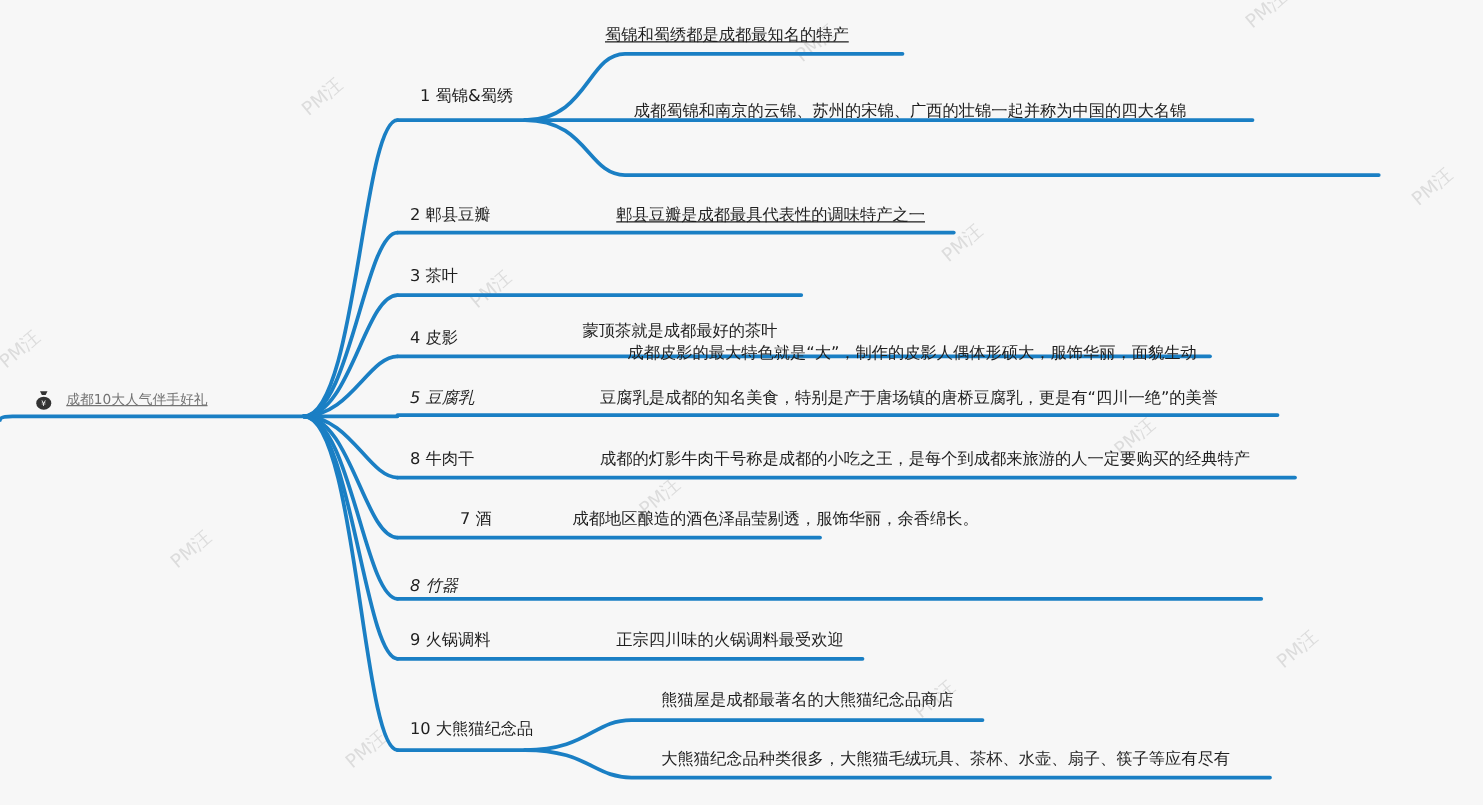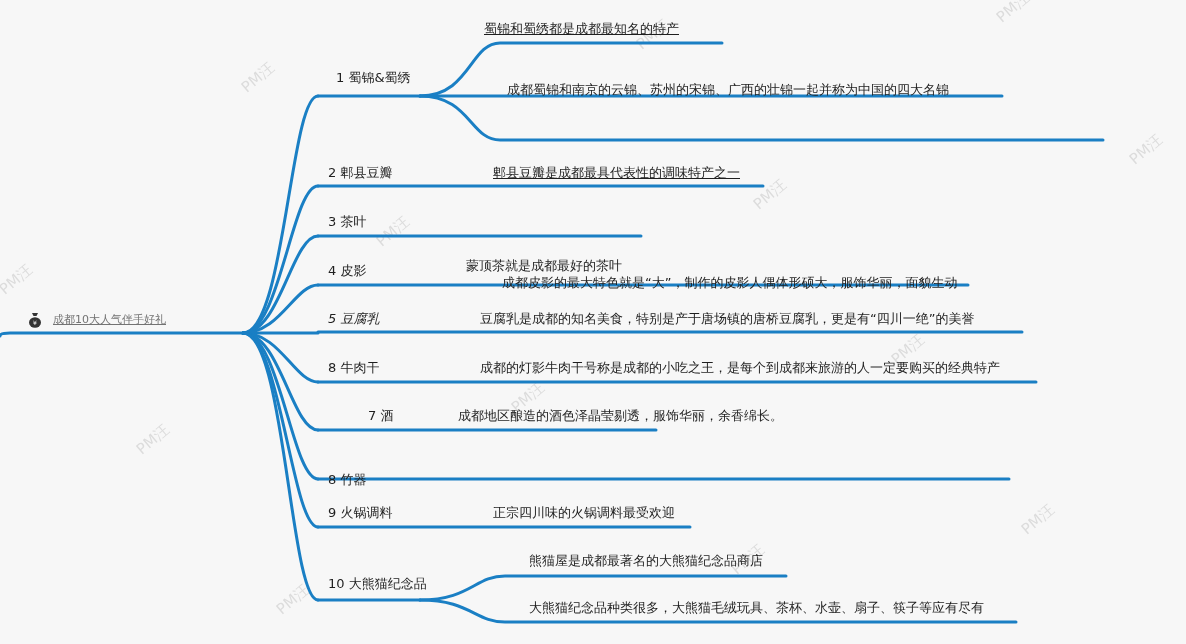--- a/index.html
+++ b/index.html
@@ -106,21 +106,21 @@
     <div class="root-text" style="left:53px;top:310px;">成都10大人气伴手好礼</div>
   </div>
 
   <div class="node-text" style="left:336px;top:70px;">1 蜀锦&amp;蜀绣</div>
   <div class="node-text" style="left:328px;top:165px;">2 郫县豆瓣</div>
   <div class="node-text" style="left:328px;top:214px;">3 茶叶</div>
   <div class="node-text" style="left:328px;top:263px;">4 皮影</div>
   <div class="node-text" style="left:328px;top:311px;font-style:italic;">5 豆腐乳</div>
   <div class="node-text" style="left:328px;top:360px;">8 牛肉干</div>
   <div class="node-text" style="left:328px;top:408px;margin-left:40px;">7 酒</div>
-  <div class="node-text" style="left:328px;top:472px;">8 竹器</div>
+  <div class="node-text" style="left:328px;top:462px;font-style:italic;">8 竹器</div>
   <div class="node-text" style="left:328px;top:505px;">9 火锅调料</div>
   <div class="node-text" style="left:328px;top:576px;">10 大熊猫纪念品</div>
 
   <div class="node-text" style="left:484px;top:21px;text-decoration:underline;">蜀锦和蜀绣都是成都最知名的特产</div>
   <div class="node-text" style="left:507px;top:82px;">成都蜀锦和南京的云锦、苏州的宋锦、广西的壮锦一起并称为中国的四大名锦</div>
   <div class="node-text" style="left:493px;top:165px;text-decoration:underline;">郫县豆瓣是成都最具代表性的调味特产之一</div>
   <div class="node-text" style="left:466px;top:214px;margin-top:44px;">蒙顶茶就是成都最好的茶叶</div>
   <div class="node-text" style="left:466px;top:275px;margin-left:36px;">成都皮影的最大特色就是“大”，制作的皮影人偶体形硕大，服饰华丽，面貌生动</div>
   <div class="node-text" style="left:480px;top:311px;">豆腐乳是成都的知名美食，特别是产于唐场镇的唐桥豆腐乳，更是有“四川一绝”的美誉</div>
   <div class="node-text" style="left:480px;top:360px;">成都的灯影牛肉干号称是成都的小吃之王，是每个到成都来旅游的人一定要购买的经典特产</div>

